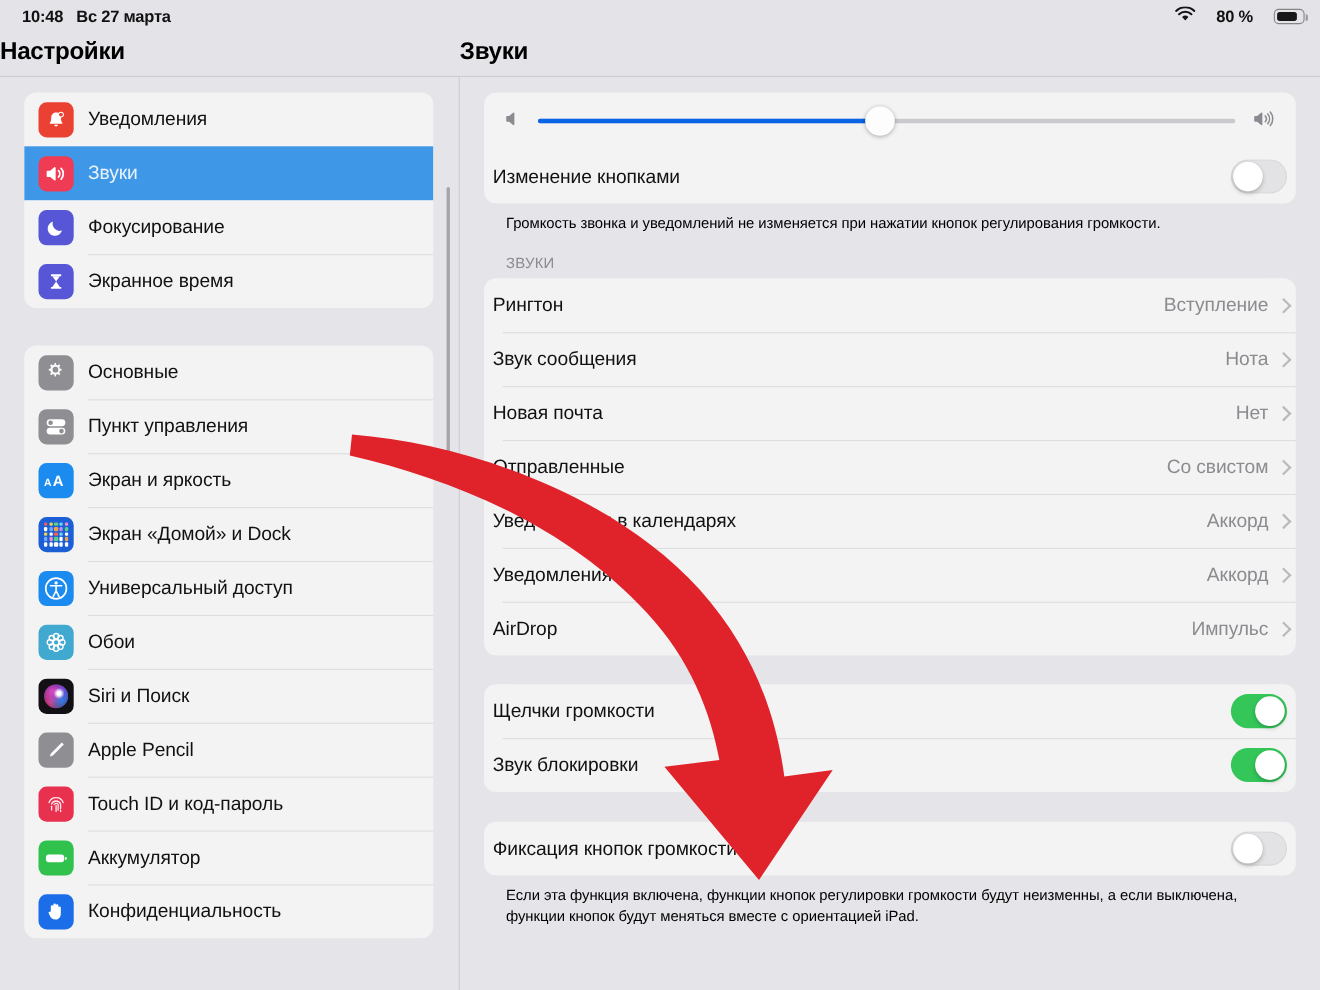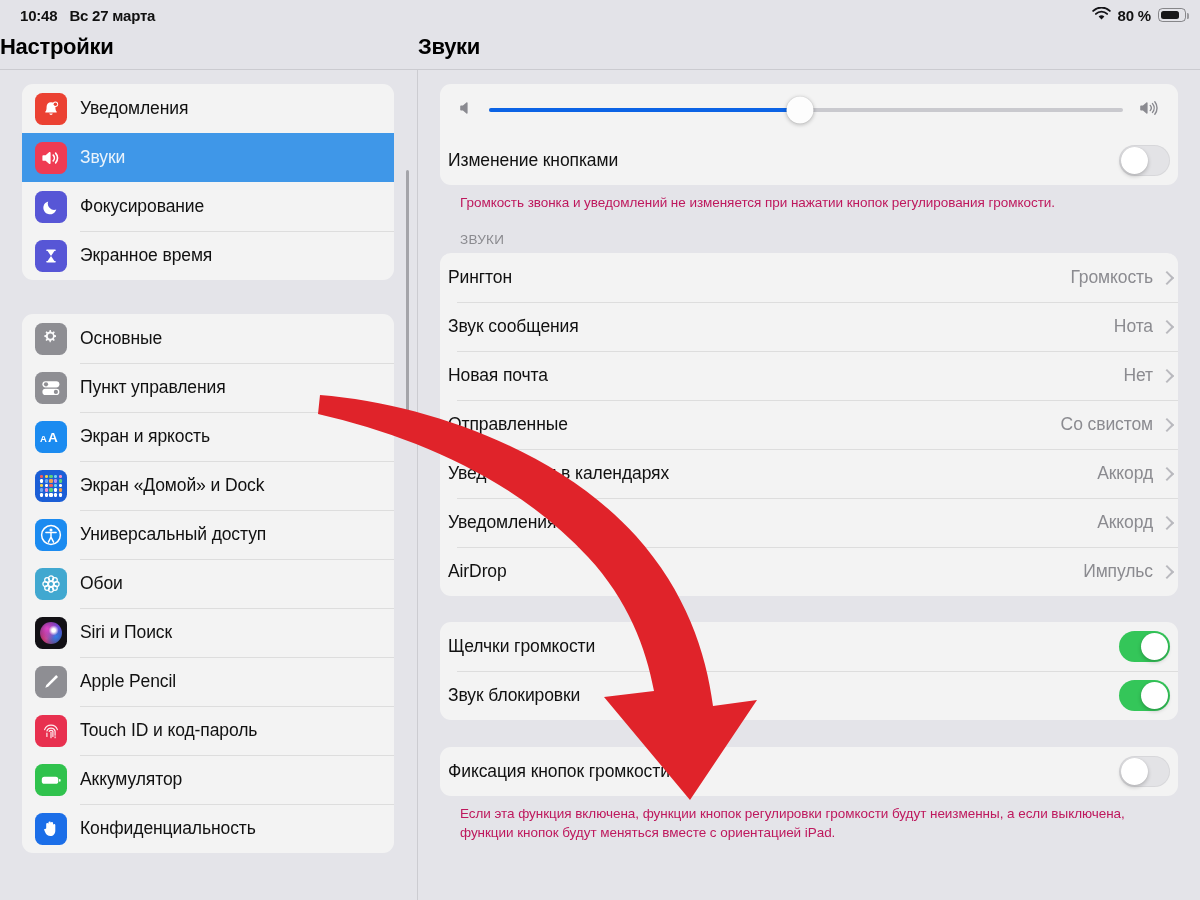--- a/index.html
+++ b/index.html
@@ -25,21 +25,21 @@
     display: flex; align-items: center;
     padding: 0 14px 0 20px;
     font-size: 15px; font-weight: 700;
     color: #111;
     z-index: 40;
   }
   .sb-left { display: flex; align-items: baseline; gap: 12px; }
   .sb-time { font-size: 15px; font-weight: 700; letter-spacing: -0.2px; }
   .sb-date { font-size: 15px; font-weight: 700; letter-spacing: -0.2px; }
   .sb-spacer { flex: 1; }
-  .sb-right { display: flex; align-items: center; gap: 7px; }
+  .sb-right { display: flex; align-items: center; gap: 19px; }
   .sb-pct { font-size: 15px; font-weight: 700; letter-spacing: -0.2px; }
 
   .wifi-icon { display:block; }
   .batt {
     position: relative;
     width: 28px; height: 14px;
     border: 1.6px solid rgba(20,20,22,0.45);
     border-radius: 4.5px;
     display: flex; align-items: center;
     padding: 1.6px;
@@ -273,21 +273,21 @@
   .toggle .thumb {
     position: absolute; top: 2px; left: 2px;
     width: 27px; height: 27px; border-radius: 50%;
     background: #fff;
     box-shadow: 0 2px 4px rgba(0,0,0,0.22), 0 0 1px rgba(0,0,0,0.12);
   }
   .toggle.on .thumb { left: 22px; }
 
   .footnote {
     font-size: 13.5px; line-height: 1.42;
-    color: #be185d;
+    color: #000000;
     padding: 8px 20px 0 20px;
     letter-spacing: -0.05px;
   }
   .section-head {
     font-size: 13.5px;
     color: #8a8a8f;
     letter-spacing: 0.25px;
     padding: 20px 20px 6px 20px;
     text-transform: uppercase;
   }
@@ -570,21 +570,21 @@
 
       <div class="footnote">Громкость звонка и уведомлений не изменяется при нажатии кнопок регулирования громкости.</div>
 
       <div class="section-head">ЗВУКИ</div>
 
       <div class="card">
 
         <div class="row">
           <span class="row-label">Рингтон</span>
           <span class="row-spacer"></span>
-          <span class="row-value">Громкость</span>
+          <span class="row-value">Вступление</span>
           <span class="chev"></span>
         </div>
 
         <div class="row">
           <span class="row-label">Звук сообщения</span>
           <span class="row-spacer"></span>
           <span class="row-value">Нота</span>
           <span class="chev"></span>
         </div>
 

